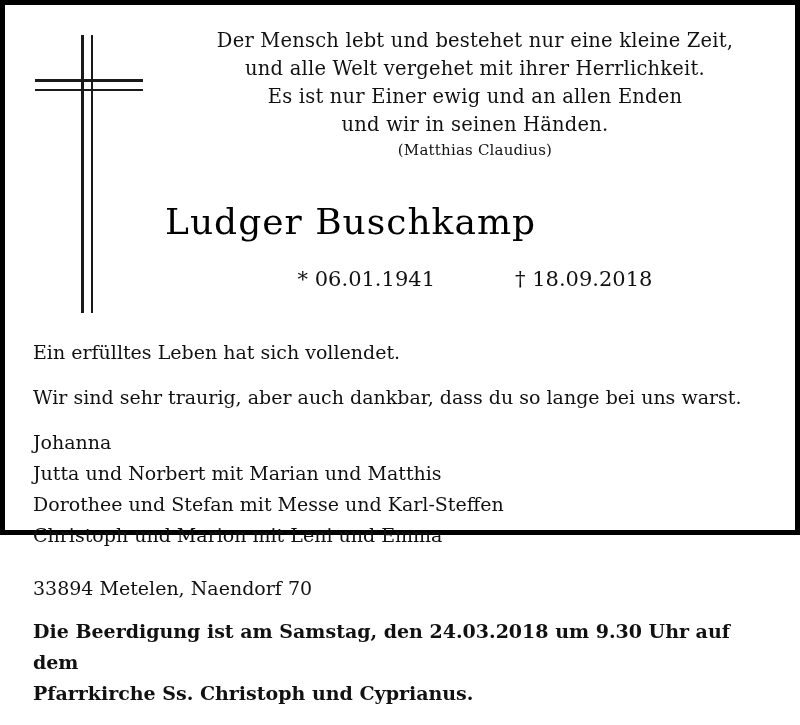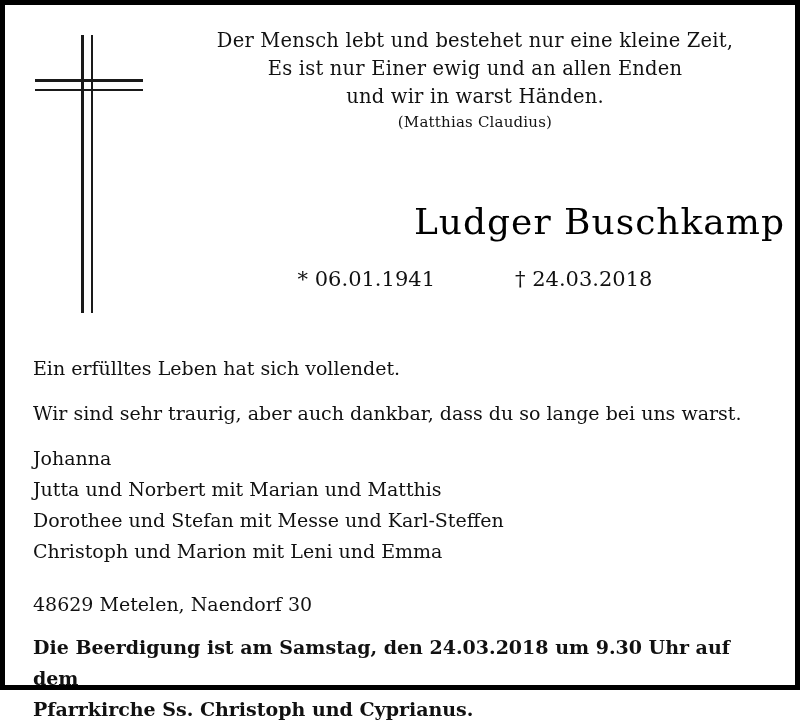--- a/index.html
+++ b/index.html
@@ -12,21 +12,21 @@
     height: 725px;
     font-family: "DejaVu Sans", sans-serif;
     color: #000000;
     overflow: hidden;
   }
 
   .obituary {
     position: relative;
     box-sizing: border-box;
     width: 800px;
-    height: 690px;
+    height: 535px;
     border: 5px solid #000000;
     background: #ffffff;
     padding: 16px;
   }
 
   
   .cross-area {
     position: absolute;
     left: 18px;
     top: 18px;
@@ -86,21 +86,21 @@
     font-size: 15px;
     line-height: 22px;
   }
 
   
   .name {
     position: absolute;
     left: 160px;
     top: 196px;
     width: 620px;
-    text-align: right;
+    text-align: left;
     font-family: "DejaVu Serif", serif;
     font-size: 36px;
     letter-spacing: 1px;
     color: #000000;
   }
 
   
   .dates {
     position: absolute;
     left: 160px;
@@ -112,21 +112,21 @@
     font-family: "DejaVu Serif", serif;
     font-size: 21px;
     color: #111111;
   }
   .date-item { white-space: nowrap; text-align: center; }
 
   
   .body-text {
     position: absolute;
     left: 28px;
-    top: 348px;
+    top: 332px;
     width: 744px;
     font-family: "DejaVu Serif", serif;
     font-size: 19px;
     line-height: 31px;
     color: #111111;
   }
   .para { margin: 0 0 14px 0; }
   .names-block { margin: 12px 0 14px 0; }
   .names-block div { white-space: nowrap; }
   .address { margin: 22px 0 12px 0; }
@@ -139,44 +139,45 @@
 
   <div class="cross-area">
     <div class="cross-vert"></div>
     <div class="cross-vert2"></div>
     <div class="cross-horiz"></div>
     <div class="cross-horiz2"></div>
   </div>
 
   <div class="verse">
     <span class="verse-line">Der Mensch lebt und bestehet nur eine kleine Zeit,</span>
+    <span class="verse-line">und alle Welt vergehet mit ihrer Herrlichkeit.</span>
     <span class="verse-line">Es ist nur Einer ewig und an allen Enden</span>
-    <span class="verse-line">und wir in warst Händen.</span>
+    <span class="verse-line">und wir in seinen Händen.</span>
     <span class="verse-author">(Matthias Claudius)</span>
   </div>
 
   <div class="name">Ludger Buschkamp</div>
 
   <div class="dates">
     <span class="date-item">* 06.01.1941</span>
-    <span class="date-item">† 24.03.2018</span>
+    <span class="date-item">† 18.09.2018</span>
   </div>
 
   <div class="body-text">
     <p class="para">Ein erfülltes Leben hat sich vollendet.</p>
     <p class="para">Wir sind sehr traurig, aber auch dankbar, dass du so lange bei uns warst.</p>
 
     <div class="names-block">
       <div>Johanna</div>
       <div>Jutta und Norbert mit Marian und Matthis</div>
       <div>Dorothee und Stefan mit Messe und Karl-Steffen</div>
       <div>Christoph und Marion mit Leni und Emma</div>
     </div>
 
-    <p class="address">48629 Metelen, Naendorf 30</p>
+    <p class="address">33894 Metelen, Naendorf 70</p>
 
     <div class="funeral">
       <div>Die Beerdigung ist am Samstag, den 24.03.2018 um 9.30 Uhr auf dem</div>
       <div>Pfarrkirche Ss. Christoph und Cyprianus.</div>
     </div>
   </div>
 
 </div>
 
 </body></html>

